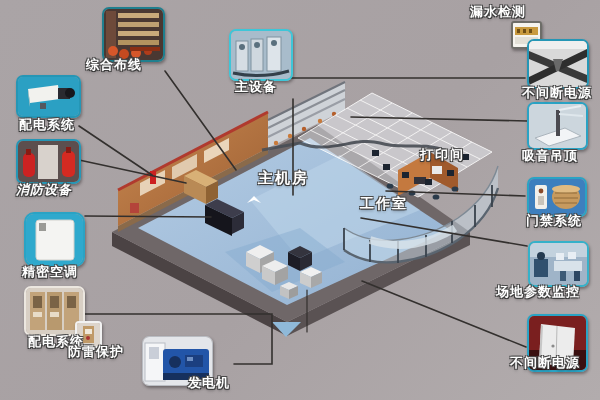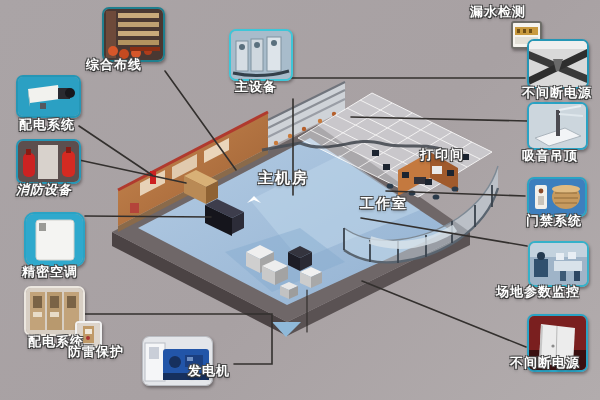--- a/index.html
+++ b/index.html
@@ -35,21 +35,21 @@
   #t-access{left:527px;top:177px;width:56px;height:36px;border:2px solid #2aa3c4;}
   #t-site{left:528px;top:241px;width:57px;height:42px;border:2px solid #35b1c9;}
   #t-ups{left:527px;top:314px;width:57px;height:54px;border:2px solid #2aa3c4;}
   
   #l-cabling{left:86px;top:58px;}
   #l-cctv{left:19px;top:118px;}
   #l-fire{left:16px;top:183px;font-style:italic;}
   #l-ac{left:22px;top:265px;}
   #l-power{left:28px;top:335px;}
   #l-lightning{left:68px;top:345px;}
-  #l-generator{left:188px;top:364px;}
+  #l-generator{left:188px;top:376px;}
   #l-mainequip{left:235px;top:80px;text-align:center;}
   #l-leak{left:470px;top:5px;}
   #l-floor{left:522px;top:86px;}
   #l-ceiling{left:522px;top:149px;}
   #l-access{left:526px;top:214px;}
   #l-site{left:496px;top:285px;}
   #l-ups{left:510px;top:356px;}
   #l-mainroom{left:258px;top:171px;}
   #l-workroom{left:360px;top:196px;font-size:14px;}
   #l-printroom{left:420px;top:140px;font-size:13px;margin-top:8px;}

